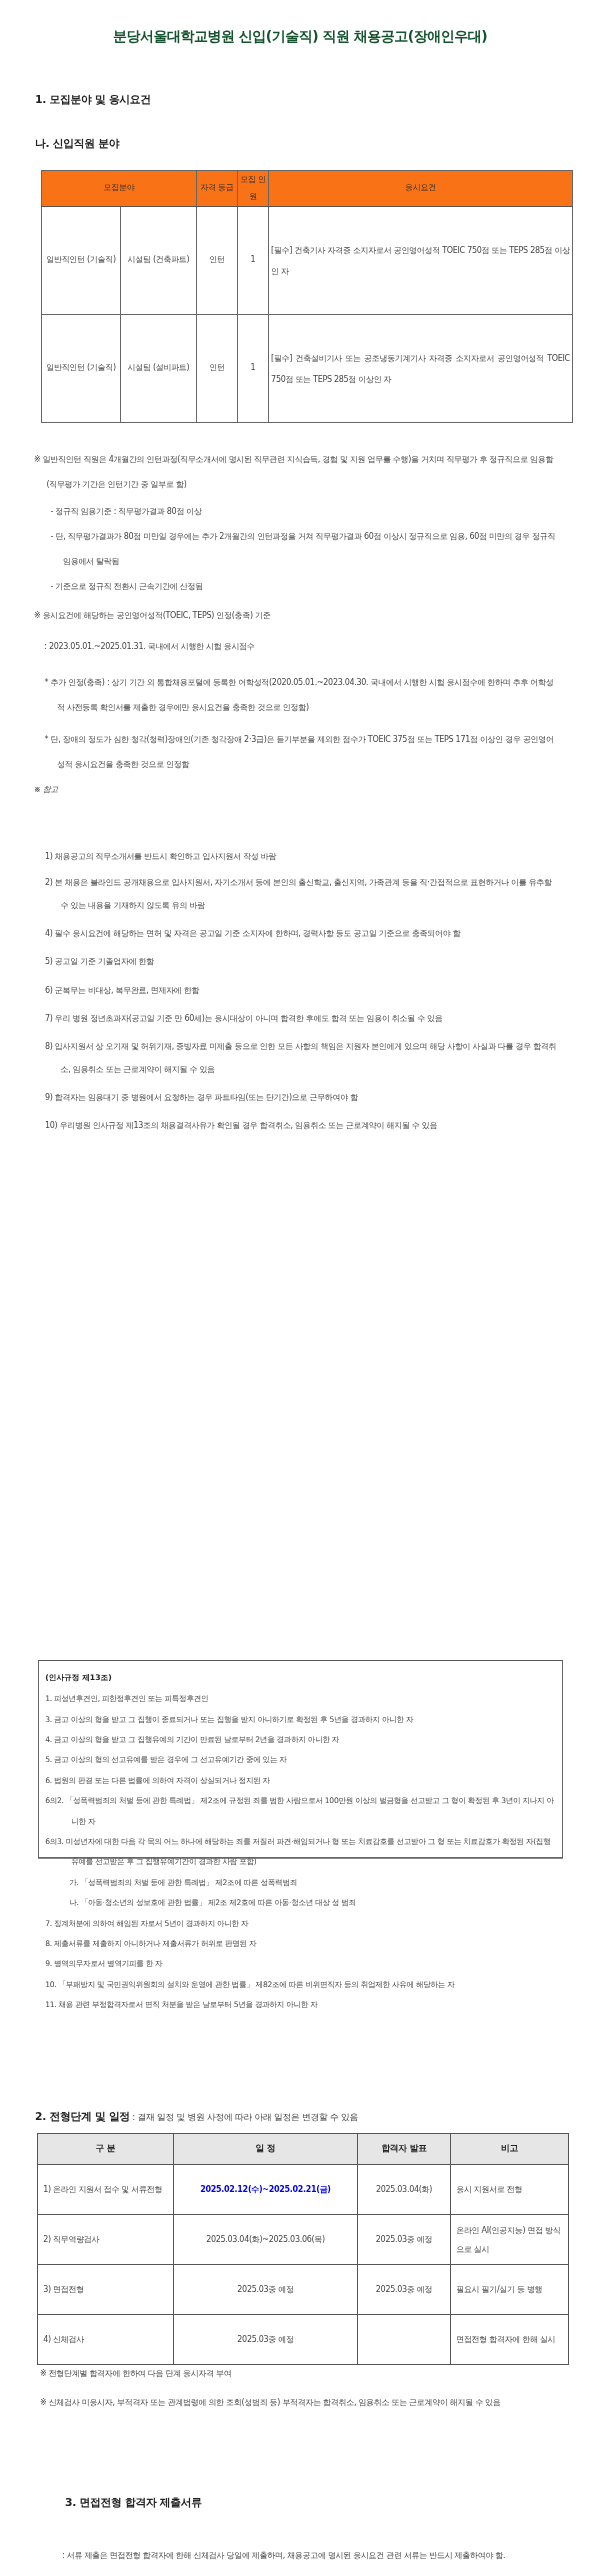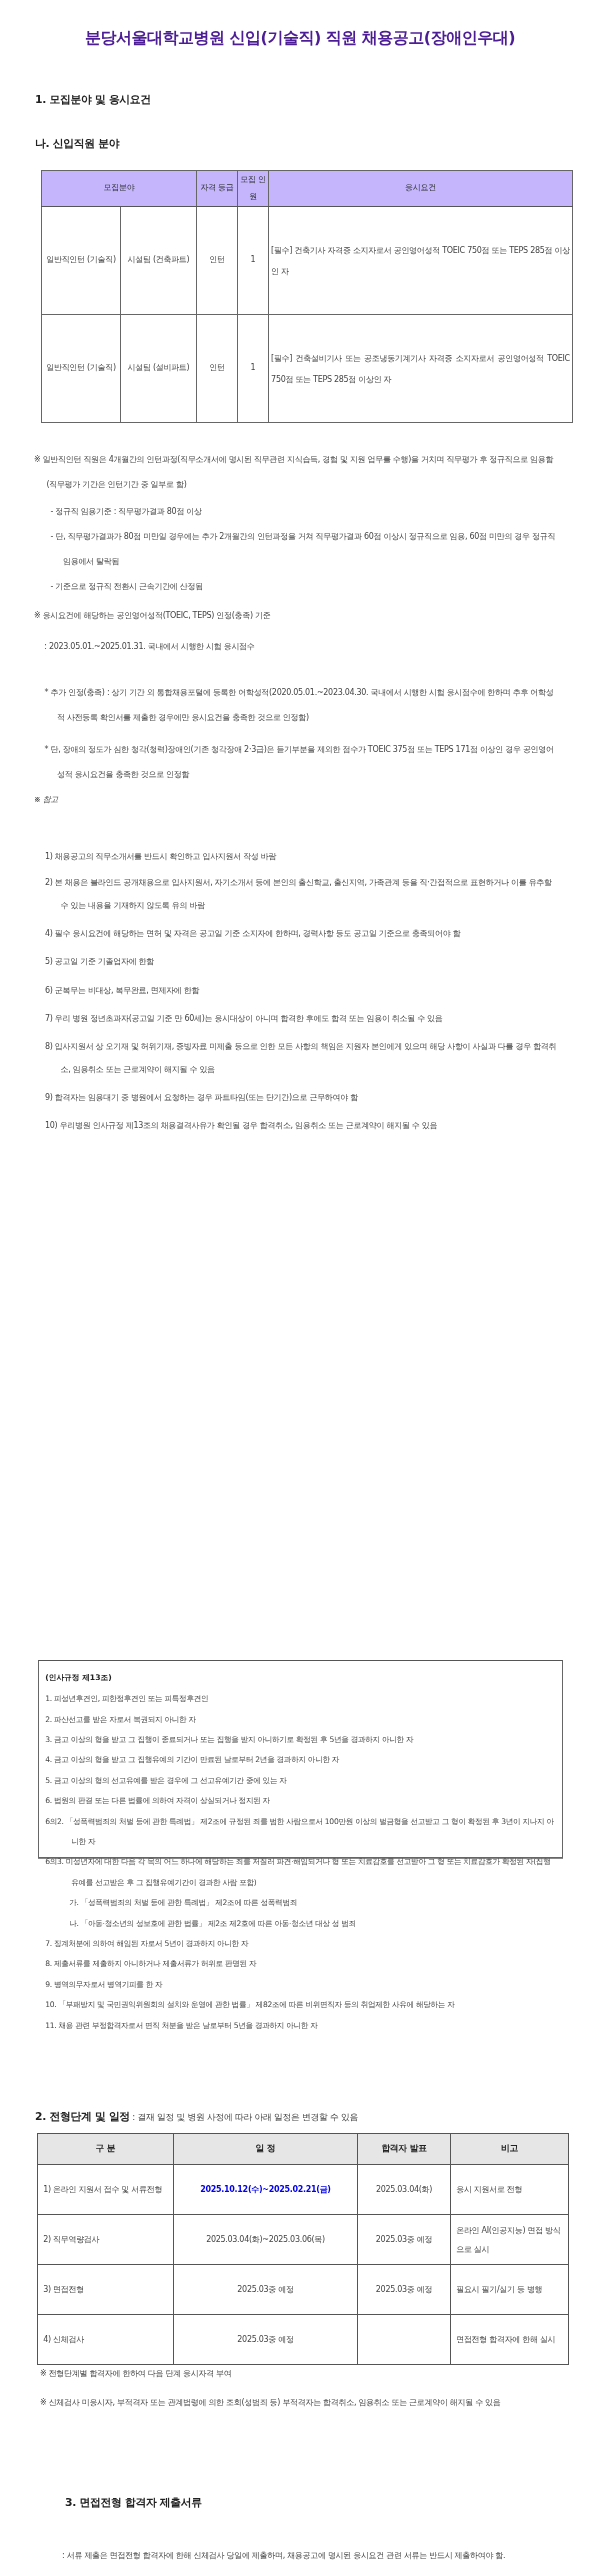--- a/index.html
+++ b/index.html
@@ -1,27 +1,27 @@
 <!DOCTYPE html>
 <html style="font-size:8.2px"><head>
 <meta charset="utf-8">
 <style>
   html, body { margin:0; padding:0; background:#ffffff; }
   body { width:600px; height:3901px; position:relative; overflow:hidden;
          font-family:"DejaVu Sans", "Liberation Sans", sans-serif; color:#333; }
   .abs { position:absolute; }
-  .title { left:0; width:600px; text-align:center; top:28px; font-size:16px; font-weight:bold; color:#4c1d95; letter-spacing:-0.5px; }
+  .title { left:0; width:600px; text-align:center; top:28px; font-size:14px; font-weight:bold; color:#14532d; letter-spacing:-0.5px; }
   .h1 { font-size:10.8px; font-weight:bold; color:#222; letter-spacing:-0.3px; }
   .p { font-size:8px; line-height:19.6px; color:#444; letter-spacing:-0.3px; }
   .ind1 { padding-left:15.5px; text-indent:-15.5px; }
   .ind2 { padding-left:12.4px; text-indent:-12.4px; }
   table { border-collapse:collapse; }
   .t1 { left:41px; top:170px; width:532px; font-size:8px; color:#444; }
   .t1 th, .t1 td { border:0.8px solid #666; text-align:center; vertical-align:middle; letter-spacing:-0.3px; }
-  .t1 th { background:#c4b5fd; font-weight:normal; height:33px; line-height:16.5px; color:#333; }
+  .t1 th { background:#f97316; font-weight:normal; height:33px; line-height:16.5px; color:#333; }
   .t1 td { height:105px; line-height:20.6px; }
   .t1 td.req { text-align:justify; padding:0 2.1px; line-height:21px; }
   .t1 thead tr { border-bottom:1.5px double #555; }
   .regbox { left:38px; top:1660px; width:512px; height:185px; border:0.8px solid #666; border-top:1px solid #555; box-shadow:0 1px 0 #888; padding:5.2px 5.2px 6.2px 6.2px; box-sizing:content-box; }
   .regbox .rt { font-size:7.7px; font-weight:bold; color:#222; line-height:23px; }
   .regbox .ri { font-size:7.6px; line-height:20.4px; color:#444; letter-spacing:-0.3px; }
   .regbox .hang { padding-left:13.4px; text-indent:-13.4px; }
   .regbox .hang2 { padding-left:26px; text-indent:-26px; }
   .regbox .sub { padding-left:24px; }
   .t2 { left:37px; top:2133px; width:532px; font-size:8px; color:#444; }
@@ -74,41 +74,40 @@
   </tbody>
 </table>
 
 <div class="abs" style="left:34px;top:447px;width:526px;">
   <div class="p ind2" style="line-height:25px;">※ 일반직인턴 직원은 4개월간의 인턴과정(직무소개서에 명시된 직무관련 지식습득, 경험 및 지원 업무를 수행)을 거치며 직무평가 후 정규직으로 임용함(직무평가 기간은 인턴기간 중 일부로 함)</div>
   <div class="p" style="padding-left:16.5px;margin-top:2.1px;line-height:25px;">- 정규직 임용기준 : 직무평가결과 80점 이상</div>
   <div class="p" style="padding-left:29px;text-indent:-12.4px;margin-top:0;line-height:25px;">- 단, 직무평가결과가 80점 미만일 경우에는 추가 2개월간의 인턴과정을 거쳐 직무평가결과 60점 이상시 정규직으로 임용, 60점 미만의 경우 정규직 임용에서 탈락됨</div>
   <div class="p" style="padding-left:16.5px;line-height:25px;">- 기준으로 정규직 전환시 근속기간에 산정됨</div>
   <div class="p" style="line-height:25px;margin-top:4.1px;">※ 응시요건에 해당하는 공인영어성적(TOEIC, TEPS) 인정(충족) 기준</div>
   <div class="p" style="padding-left:10.3px;line-height:25px;margin-top:6.2px;">: 2023.05.01.~2025.01.31. 국내에서 시행한 시험 응시점수</div>
-  <div class="p" style="padding-left:23px;text-indent:-12.4px;line-height:25px;margin-top:21px;">* 추가 인정(충족) : 상기 기간 외 통합채용포털에 등록한 어학성적(2020.05.01.~2023.04.30. 국내에서 시행한 시험 응시점수에 한하며 추후 어학성적 사전등록 확인서를 제출한 경우에만 응시요건을 충족한 것으로 인정함)</div>
+  <div class="p" style="padding-left:23px;text-indent:-12.4px;line-height:25px;margin-top:11px;">* 추가 인정(충족) : 상기 기간 외 통합채용포털에 등록한 어학성적(2020.05.01.~2023.04.30. 국내에서 시행한 시험 응시점수에 한하며 추후 어학성적 사전등록 확인서를 제출한 경우에만 응시요건을 충족한 것으로 인정함)</div>
   <div class="p" style="padding-left:23px;text-indent:-12.4px;line-height:25px;margin-top:6.2px;">* 단, 장애의 정도가 심한 청각(청력)장애인(기존 청각장애 2·3급)은 듣기부분을 제외한 점수가 TOEIC 375점 또는 TEPS 171점 이상인 경우 공인영어성적 응시요건을 충족한 것으로 인정함</div>
   <div class="p" style="line-height:25px;margin-top:0;font-style:italic;">※ 참고</div>
 </div>
 
 <div class="abs" style="left:45px;top:845px;width:514px;">
   <div class="p ind1" style="line-height:23px;margin-bottom:3px;">1) 채용공고의 직무소개서를 반드시 확인하고 입사지원서 작성 바람</div>
   <div class="p ind1" style="line-height:23px;margin-bottom:5.2px;">2) 본 채용은 블라인드 공개채용으로 입사지원서, 자기소개서 등에 본인의 출신학교, 출신지역, 가족관계 등을 직·간접적으로 표현하거나 이를 유추할 수 있는 내용을 기재하지 않도록 유의 바람</div>
   <div class="p ind1" style="line-height:23px;margin-bottom:5.2px;">4) 필수 응시요건에 해당하는 면허 및 자격은 공고일 기준 소지자에 한하며, 경력사항 등도 공고일 기준으로 충족되어야 함</div>
   <div class="p ind1" style="line-height:23px;margin-bottom:5.2px;">5) 공고일 기준 기졸업자에 한함</div>
   <div class="p ind1" style="line-height:23px;margin-bottom:5.2px;">6) 군복무는 비대상, 복무완료, 면제자에 한함</div>
   <div class="p ind1" style="line-height:23px;margin-bottom:5.2px;">7) 우리 병원 정년초과자(공고일 기준 만 60세)는 응시대상이 아니며 합격한 후에도 합격 또는 임용이 취소될 수 있음</div>
   <div class="p ind1" style="line-height:23px;margin-bottom:5.2px;">8) 입사지원서 상 오기재 및 허위기재, 증빙자료 미제출 등으로 인한 모든 사항의 책임은 지원자 본인에게 있으며 해당 사항이 사실과 다를 경우 합격취소, 임용취소 또는 근로계약이 해지될 수 있음</div>
   <div class="p ind1" style="line-height:23px;margin-bottom:5.2px;">9) 합격자는 임용대기 중 병원에서 요청하는 경우 파트타임(또는 단기간)으로 근무하여야 함</div>
   <div class="p" style="line-height:23px;padding-left:24px;text-indent:-24px;">10) 우리병원 인사규정 제13조의 채용결격사유가 확인될 경우 합격취소, 임용취소 또는 근로계약이 해지될 수 있음</div>
 </div>
 
 <div class="abs regbox">
   <div class="rt">(인사규정 제13조)</div>
   <div class="ri">1. 피성년후견인, 피한정후견인 또는 피특정후견인</div>
-  <div class="ri">2. 파산선고를 받은 자로서 복권되지 아니한 자</div>
   <div class="ri hang">3. 금고 이상의 형을 받고 그 집행이 종료되거나 또는 집행을 받지 아니하기로 확정된 후 5년을 경과하지 아니한 자</div>
   <div class="ri">4. 금고 이상의 형을 받고 그 집행유예의 기간이 만료된 날로부터 2년을 경과하지 아니한 자</div>
   <div class="ri">5. 금고 이상의 형의 선고유예를 받은 경우에 그 선고유예기간 중에 있는 자</div>
   <div class="ri">6. 법원의 판결 또는 다른 법률에 의하여 자격이 상실되거나 정지된 자</div>
   <div class="ri hang2">6의2. 「성폭력범죄의 처벌 등에 관한 특례법」 제2조에 규정된 죄를 범한 사람으로서 100만원 이상의 벌금형을 선고받고 그 형이 확정된 후 3년이 지나지 아니한 자</div>
   <div class="ri hang2">6의3. 미성년자에 대한 다음 각 목의 어느 하나에 해당하는 죄를 저질러 파견·해임되거나 형 또는 치료감호를 선고받아 그 형 또는 치료감호가 확정된 자(집행유예를 선고받은 후 그 집행유예기간이 경과한 사람 포함)</div>
   <div class="ri sub">가. 「성폭력범죄의 처벌 등에 관한 특례법」 제2조에 따른 성폭력범죄</div>
   <div class="ri sub">나. 「아동·청소년의 성보호에 관한 법률」 제2조 제2호에 따른 아동·청소년 대상 성 범죄</div>
   <div class="ri">7. 징계처분에 의하여 해임된 자로서 5년이 경과하지 아니한 자</div>
   <div class="ri">8. 제출서류를 제출하지 아니하거나 제출서류가 허위로 판명된 자</div>
@@ -132,21 +131,21 @@
     <tr>
       <th>구 분</th>
       <th>일 정</th>
       <th>합격자 발표</th>
       <th>비고</th>
     </tr>
   </thead>
   <tbody>
     <tr>
       <td class="l" style="padding-left:5.2px;">1) 온라인 지원서 접수 및 서류전형</td>
-      <td class="c blue">2025.10.12(수)~2025.02.21(금)</td>
+      <td class="c blue">2025.02.12(수)~2025.02.21(금)</td>
       <td class="c">2025.03.04(화)</td>
       <td class="l" style="padding-left:5.2px;">응시 지원서로 전형</td>
     </tr>
     <tr>
       <td class="l" style="padding-left:5.2px;">2) 직무역량검사</td>
       <td class="c">2025.03.04(화)~2025.03.06(목)</td>
       <td class="c" style="padding:0 15.5px;">2025.03중 예정</td>
       <td class="l" style="padding-left:5.2px;">온라인 AI(인공지능) 면접 방식으로 실시</td>
     </tr>
     <tr>

